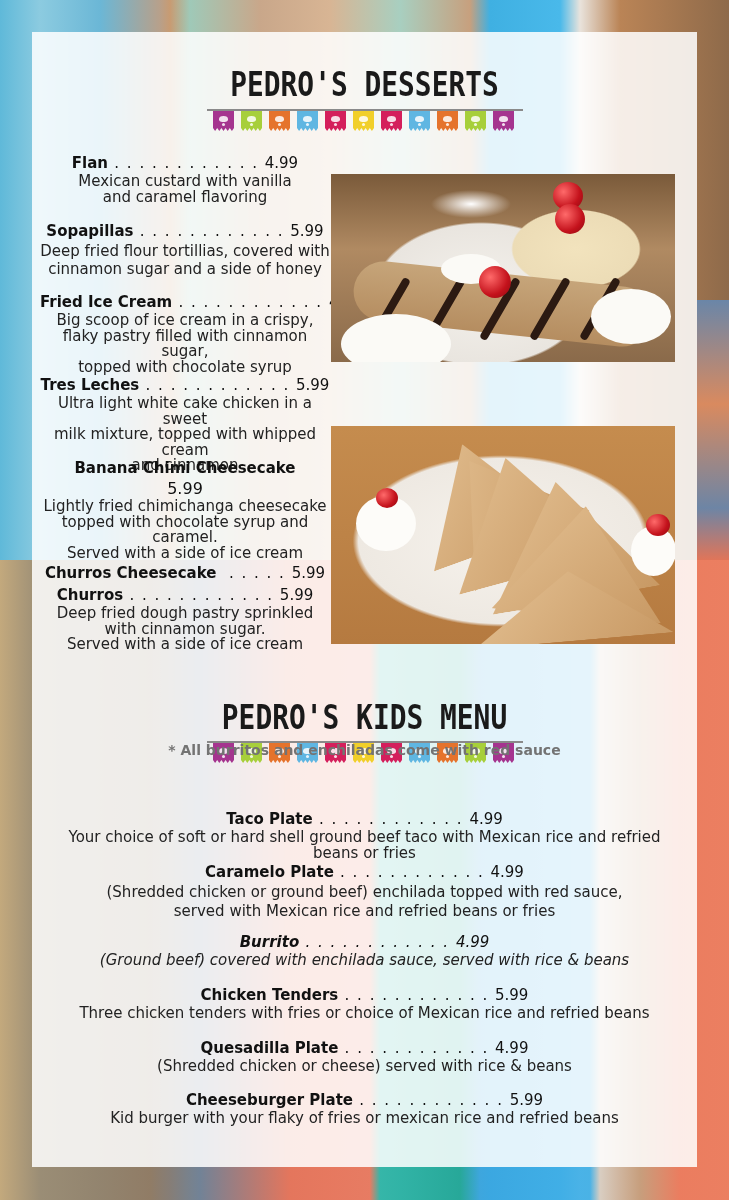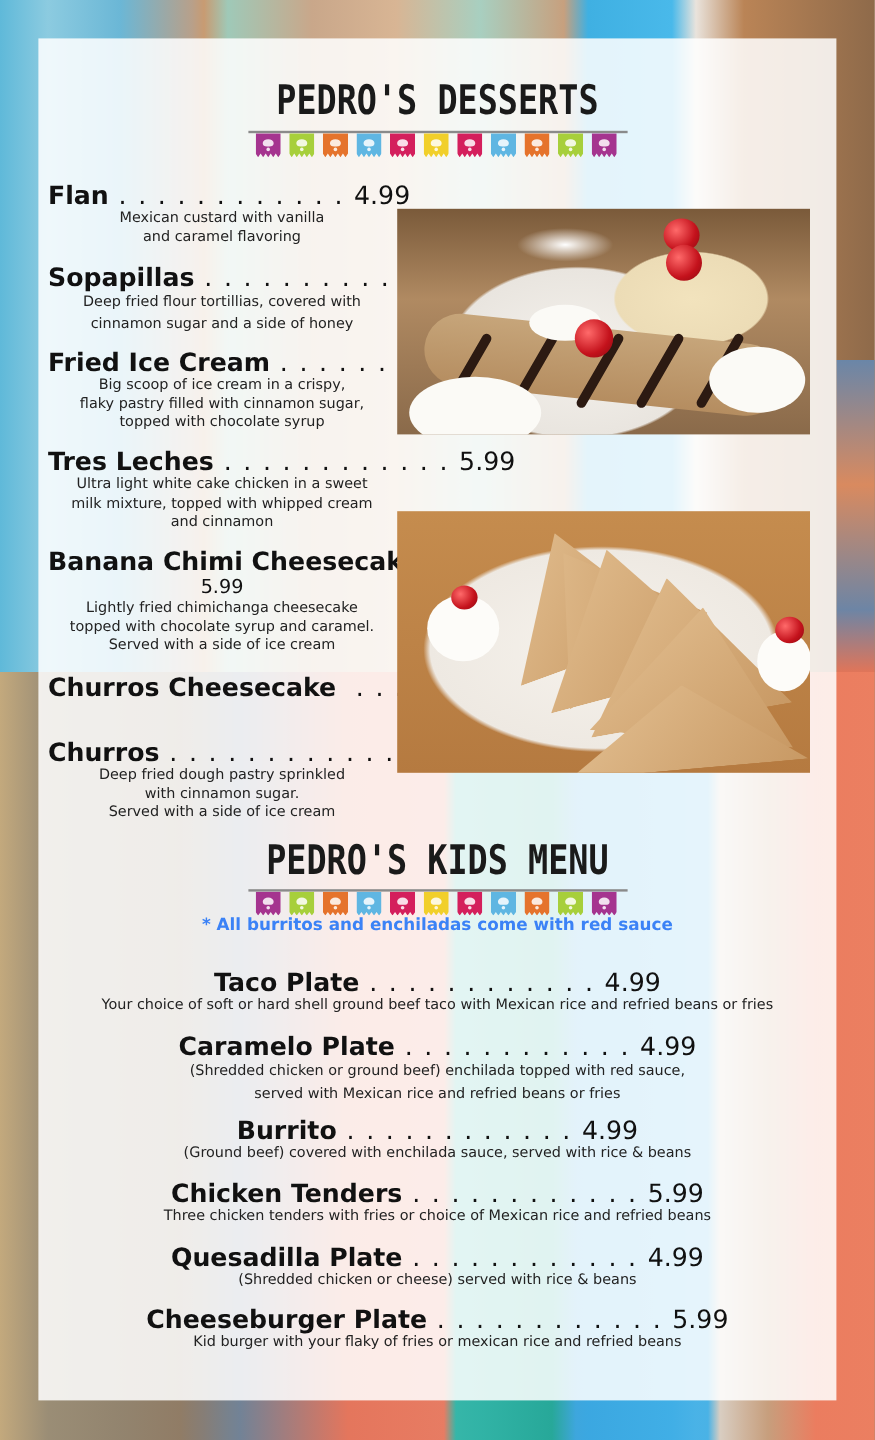--- a/index.html
+++ b/index.html
@@ -69,28 +69,28 @@
       content: ""; position: absolute; left: 9px; top: 12px; width: 3px; height: 3px;
       border-radius: 50%; background: rgba(255,255,255,0.85);
     }
     .item {
       position: absolute;
       text-align: center;
     }
     .dessert { left: 40px; width: 290px; }
     .kids { left: 60px; width: 609px; }
     .item-head {
-      font-size: 21px; line-height: 22px; white-space: nowrap;
+      font-size: 15px; line-height: 22px; white-space: nowrap;
     }
     .item-name { font-weight: bold; }
     .item-dots { letter-spacing: 1.5px; font-weight: normal; }
     .item-price { font-weight: normal; }
     .item-price-line { font-size: 16px; line-height: 20px; }
     .item-desc {
-      font-size: 12px; line-height: 15.5px; color: #222;
+      font-size: 15px; line-height: 15.5px; color: #222;
       white-space: pre-line;
     }
     .note {
       position: absolute; left: 0; width: 729px; text-align: center;
       color: #c3101a; font-weight: bold; font-size: 14px;
     }
     .photo {
       position: absolute; overflow: hidden;
     }
     .photo1 {
@@ -189,21 +189,21 @@
   <div class="item-price-line">5.99</div>
   <div class="item-desc">Lightly fried chimichanga cheesecake
 topped with chocolate syrup and caramel.
 Served with a side of ice cream</div>
 </div>
 
 <div class="item dessert" style="top:562px;">
   <div class="item-head"><span class="item-name">Churros Cheesecake</span><span class="item-dots" style="white-space:pre;">  . . . . . </span><span class="item-price">5.99</span></div>
 </div>
 
-<div class="item dessert" style="top:616px;">
+<div class="item dessert" style="top:584px;">
   <div class="item-head"><span class="item-name">Churros</span><span class="item-dots"> . . . . . . . . . . . . </span><span class="item-price">5.99</span></div>
   <div class="item-desc">Deep fried dough pastry sprinkled
 with cinnamon sugar.
 Served with a side of ice cream</div>
 </div>
 
 <div class="photo photo1" title="Fried ice cream chimichanga with chocolate drizzle, cherries and ice cream">
   <div class="roll"></div>
   <div class="drizzle" style="left:55px; transform:rotate(30deg);"></div>
   <div class="drizzle" style="left:110px; transform:rotate(30deg);"></div>
@@ -242,34 +242,34 @@
     <div class="flag" style="background: rgb(212, 31, 92);"></div>
     <div class="flag" style="background: rgb(241, 207, 42);"></div>
     <div class="flag" style="background: rgb(212, 31, 92);"></div>
     <div class="flag" style="background: rgb(95, 182, 226);"></div>
     <div class="flag" style="background: rgb(229, 115, 44);"></div>
     <div class="flag" style="background: rgb(167, 207, 59);"></div>
     <div class="flag" style="background: rgb(165, 52, 143);"></div>
   </div>
 </div>
 
-<div class="note" style="top: 763px; color: #3b82f6;">* All burritos and enchiladas come with red sauce</div>
+<div class="note" style="top: 742px; color: #737373;">* All burritos and enchiladas come with red sauce</div>
 
 <div class="item kids" style="top:808px;">
   <div class="item-head"><span class="item-name">Taco Plate</span><span class="item-dots"> . . . . . . . . . . . . </span><span class="item-price">4.99</span></div>
   <div class="item-desc">Your choice of soft or hard shell ground beef taco with Mexican rice and refried beans or fries</div>
 </div>
 
 <div class="item kids" style="top:861px;">
   <div class="item-head"><span class="item-name">Caramelo Plate</span><span class="item-dots"> . . . . . . . . . . . . </span><span class="item-price">4.99</span></div>
   <div class="item-desc" style="line-height:19px;">(Shredded chicken or ground beef) enchilada topped with red sauce,
 served with Mexican rice and refried beans or fries</div>
 </div>
 
-<div class="item kids" style="top:931px;">
+<div class="item kids" style="top:931px;font-style:italic;">
   <div class="item-head"><span class="item-name">Burrito</span><span class="item-dots"> . . . . . . . . . . . . </span><span class="item-price">4.99</span></div>
   <div class="item-desc">(Ground beef) covered with enchilada sauce, served with rice &amp; beans</div>
 </div>
 
 <div class="item kids" style="top:984px;">
   <div class="item-head"><span class="item-name">Chicken Tenders</span><span class="item-dots"> . . . . . . . . . . . . </span><span class="item-price">5.99</span></div>
   <div class="item-desc">Three chicken tenders with fries or choice of Mexican rice and refried beans</div>
 </div>
 
 <div class="item kids" style="top:1037px;">

